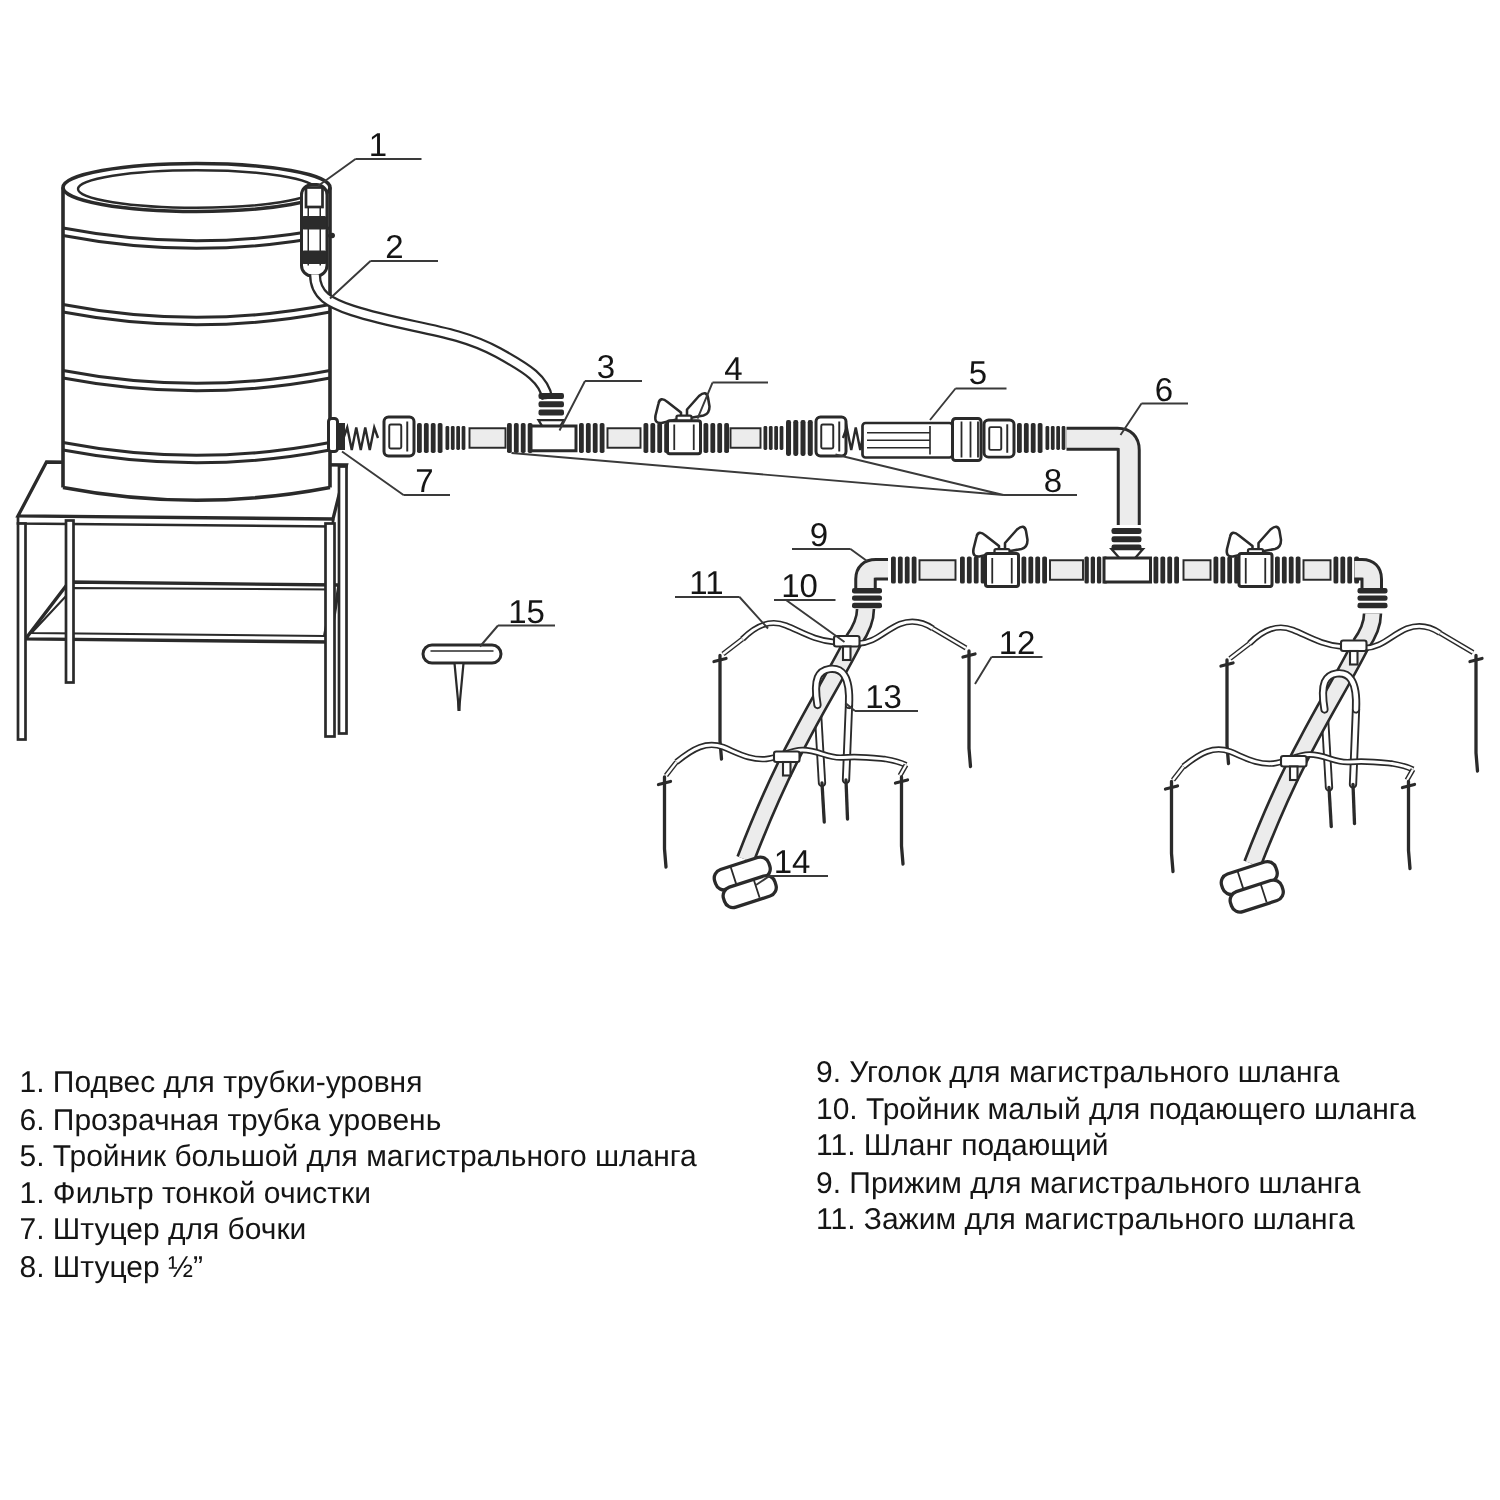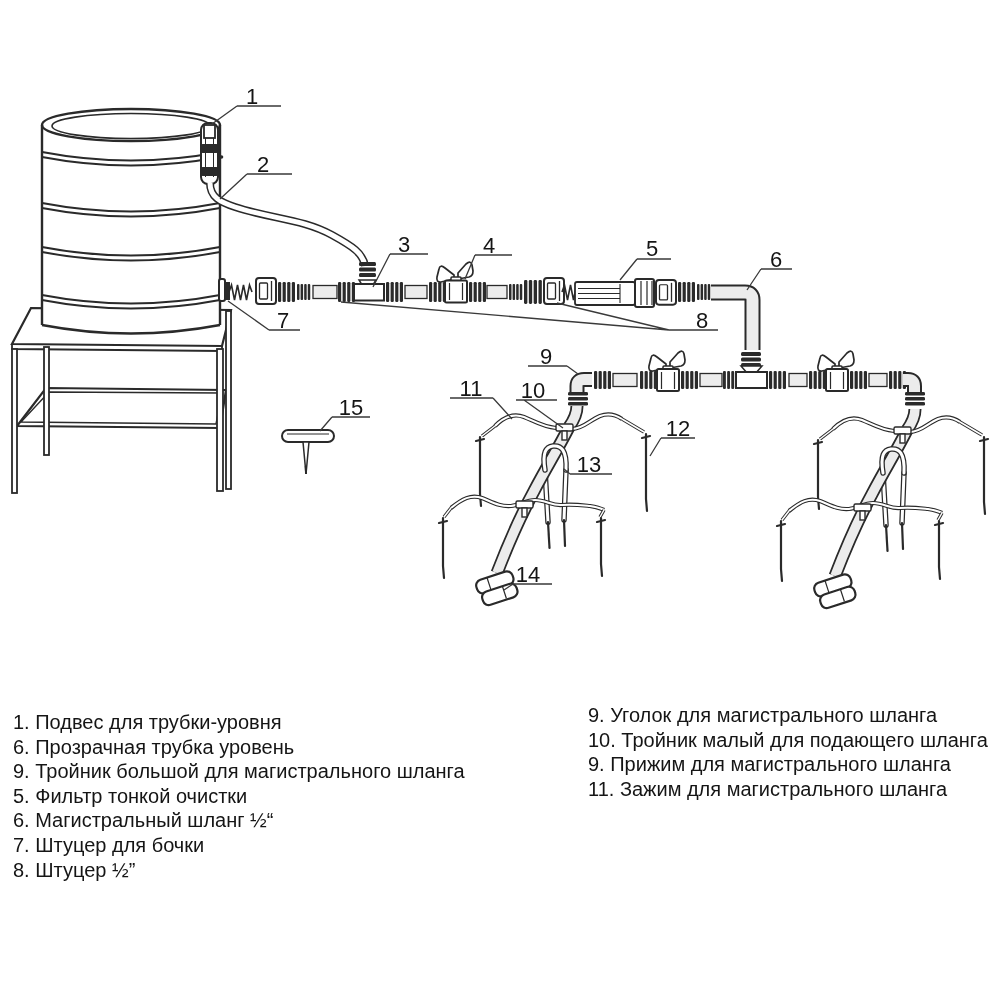--- a/index.html
+++ b/index.html
@@ -2,21 +2,21 @@
 <html><head>
 <meta charset="utf-8">
 <style>
   html,body{margin:0;padding:0;background:#fff;}
   .page{position:relative;width:1000px;height:1000px;background:#fff;overflow:hidden;
         font-family:"Liberation Sans",sans-serif;color:#111;}
   .fig{position:absolute;left:0;top:0;}
   .legend{position:absolute;font-size:20px;color:#151515;}
   .legend .lline{white-space:nowrap;line-height:24.6px;}
   .legend-left{left:13px;top:710px;}
-  .legend-right{left:544px;top:703px;margin-left:44px;}
+  .legend-right{left:544px;top:703px;}
   svg text.cl{font-family:"Liberation Sans",sans-serif;font-size:22px;fill:#151515;}
   
   .to13{stroke:#2a2a2a;stroke-width:13;fill:none;stroke-linecap:butt;}
   .ti13{stroke:#ececec;stroke-width:9.5;fill:none;stroke-linecap:butt;}
   .to16{stroke:#2a2a2a;stroke-width:16;fill:none;}
   .ti16{stroke:#ececec;stroke-width:12;fill:none;}
   .to15{stroke:#2a2a2a;stroke-width:15;fill:none;}
   .ti15{stroke:#ececec;stroke-width:11;fill:none;}
   .to8{stroke:#2a2a2a;stroke-width:8;fill:none;}
   .ti8{stroke:#fff;stroke-width:5;fill:none;}
@@ -292,25 +292,25 @@
       <text class="cl" x="678" y="436">12</text>
       <text class="cl" x="589" y="472">13</text>
       <text class="cl" x="528" y="582">14</text>
       <text class="cl" x="351" y="415">15</text>
     </g>
   </svg>
 
   <div class="legend legend-left">
     <div class="lline">1. Подвес для трубки-уровня</div>
     <div class="lline">6. Прозрачная трубка уровень</div>
-    <div class="lline">9. Тройник большой для магистрального шланга</div>
-    <div class="lline">5. Фильтр тонкой очистки</div>
-    <div class="lline">6. Магистральный шланг ½“</div>
+    <div class="lline">5. Тройник большой для магистрального шланга</div>
+    <div class="lline">1. Фильтр тонкой очистки</div>
     <div class="lline">7. Штуцер для бочки</div>
     <div class="lline">8. Штуцер ½”</div>
   </div>
   <div class="legend legend-right">
     <div class="lline">9. Уголок для магистрального шланга</div>
     <div class="lline">10. Тройник малый для подающего шланга</div>
+    <div class="lline">11. Шланг подающий</div>
     <div class="lline">9. Прижим для магистрального шланга</div>
     <div class="lline">11. Зажим для магистрального шланга</div>
   </div>
 </div>
 
 </body></html>

